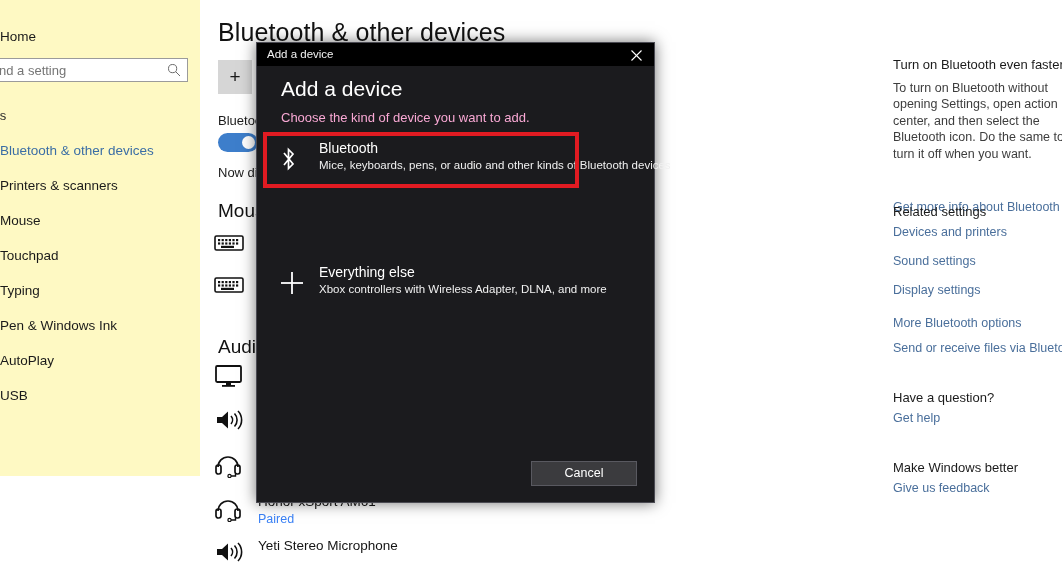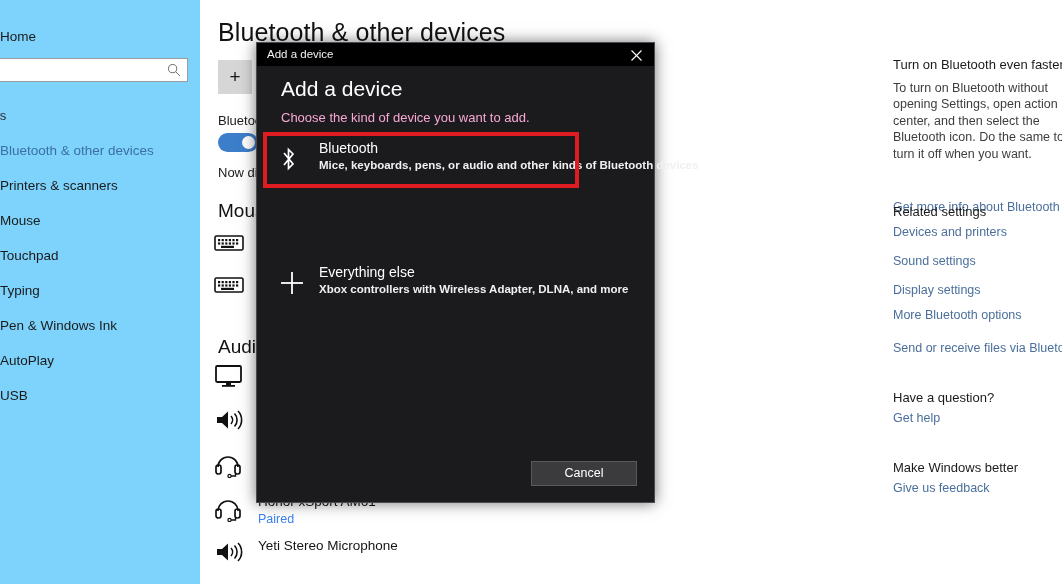--- a/index.html
+++ b/index.html
@@ -22,22 +22,22 @@
     position: absolute;
     left: 0; top: 0;
     width: 1062px; height: 584px;
     background: #ffffff;
   }
 
   
   #nav-pane {
     position: absolute;
     left: 0; top: 0;
-    width: 200px; height: 584px;
-    background: #7dd3fc;
+    width: 200px; height: 476px;
+    background: #fef9c3;
   }
   #nav-home {
     position: absolute;
     left: 0px; top: 27px;
     width: 180px; height: 20px;
     font-size: 13.5px;
     color: #1a1a1a;
     line-height: 20px;
     cursor: default;
   }
@@ -283,21 +283,21 @@
     position: absolute;
     left: 54px; top: 4px;
     font-size: 14px;
     color: #ffffff;
     white-space: nowrap;
   }
   .dialog-option .opt-desc {
     position: absolute;
     left: 54px; top: 23px;
     font-size: 11.5px;
-    font-weight: bold;
+    font-weight: normal;
     color: #f0f0f0;
     white-space: nowrap;
   }
   #highlight-box {
     position: absolute;
     left: 6px; top: 89px;
     width: 316px; height: 56px;
     border: 4px solid #e11b22;
     box-sizing: border-box;
     pointer-events: none;
@@ -321,20 +321,21 @@
 
 <div id="settings-window">
 
   <div id="nav-pane">
 
     <div id="nav-home">
       <span>Home</span>
     </div>
 
     <div id="nav-search-box">
+      <input id="nav-search-input" type="text" placeholder="nd a setting" style="">
       <span id="nav-search-icon">
         <svg width="14" height="14" viewBox="0 0 14 14">
           <circle cx="5.6" cy="5.6" r="4.1" fill="none" stroke="#6a6a6a" stroke-width="1"></circle>
           <line x1="8.7" y1="8.7" x2="13" y2="13" stroke="#6a6a6a" stroke-width="1"></line>
         </svg>
       </span>
     </div>
 
     <div id="nav-section-devices">
       <span>ces</span>
@@ -505,21 +506,21 @@
 
   <div id="info-pane">
     <div class="info-heading" style="top:57px;">Turn on Bluetooth even faster</div>
     <div class="info-body" style="top:80px;">To turn on Bluetooth without opening Settings, open action center, and then select the Bluetooth icon. Do the same to turn it off when you want.</div>
     <div class="info-link" style="top:155px;margin-top:45px;">Get more info about Bluetooth</div>
 
     <div class="info-heading" style="top:204px;">Related settings</div>
     <div class="info-link" style="top:225px;">Devices and printers</div>
     <div class="info-link" style="top:254px;">Sound settings</div>
     <div class="info-link" style="top:283px;">Display settings</div>
-    <div class="info-link" style="top:308px;">More Bluetooth options</div>
+    <div class="info-link" style="top:316px;">More Bluetooth options</div>
     <div class="info-link" style="top:341px;">Send or receive files via Bluetooth</div>
 
     <div class="info-heading" style="top:390px;">Have a question?</div>
     <div class="info-link" style="top:411px;">Get help</div>
 
     <div class="info-heading" style="top:460px;">Make Windows better</div>
     <div class="info-link" style="top:481px;">Give us feedback</div>
   </div>
 
   <div id="add-device-dialog">

